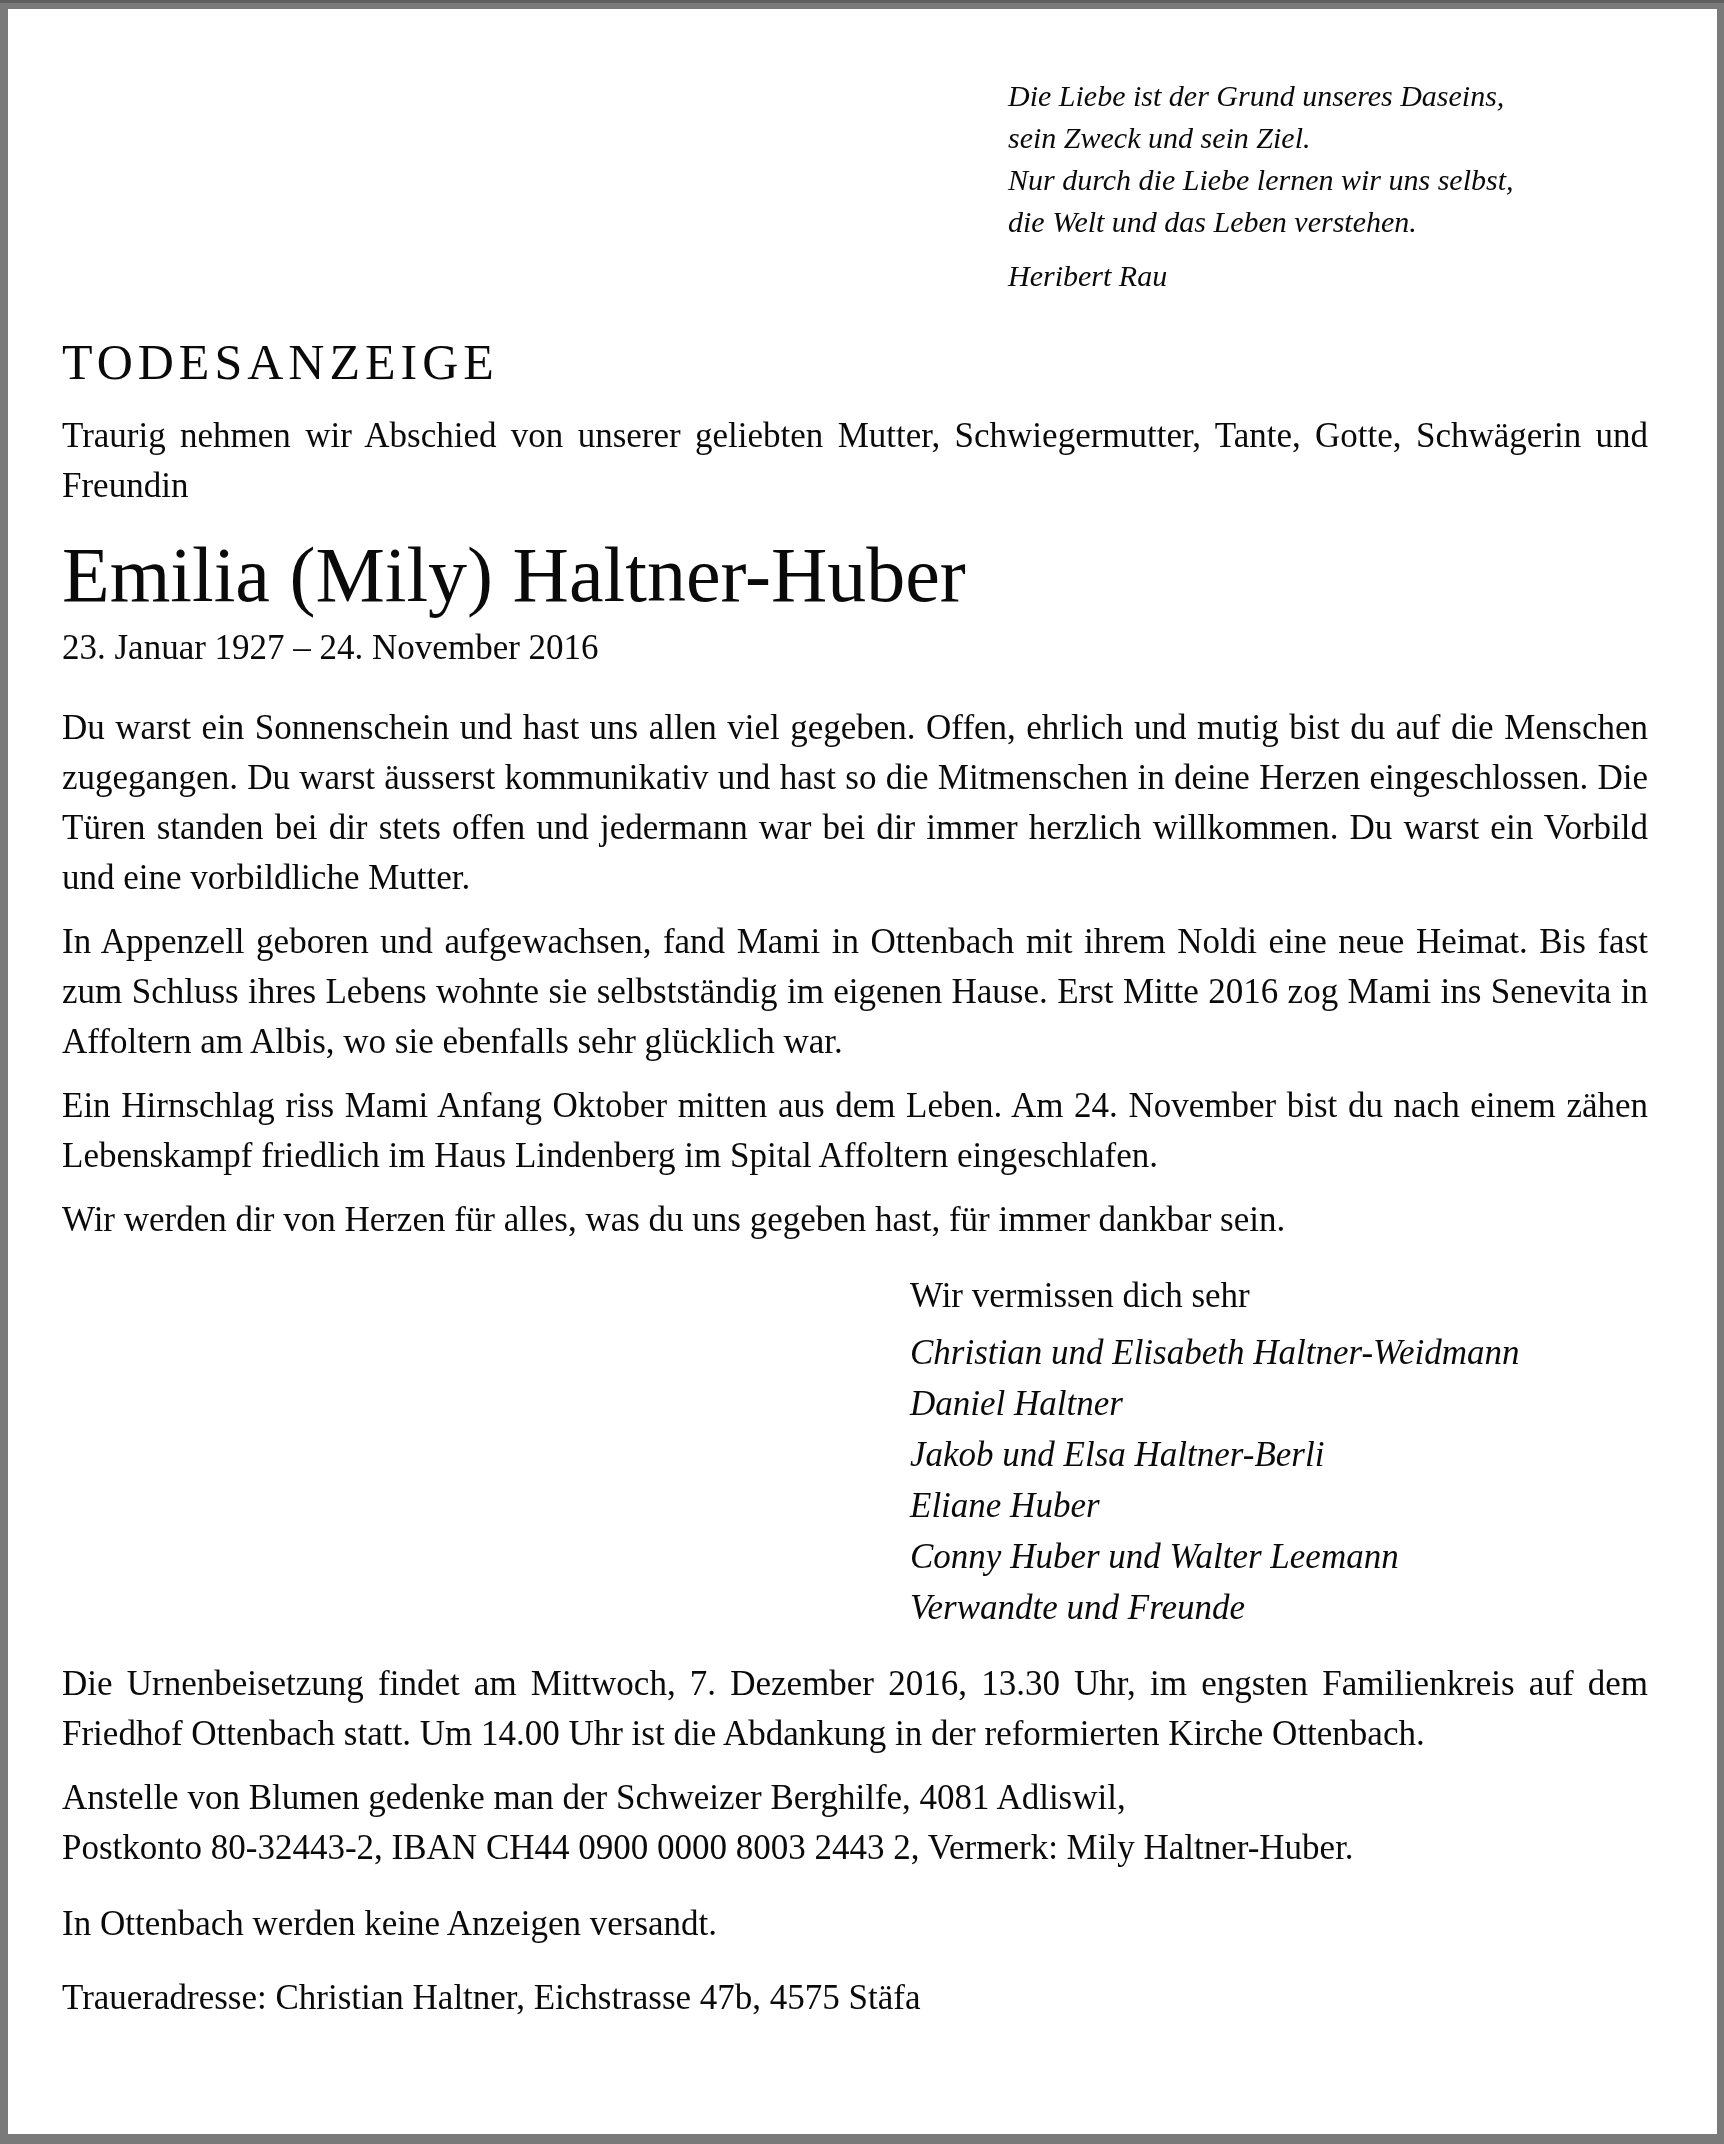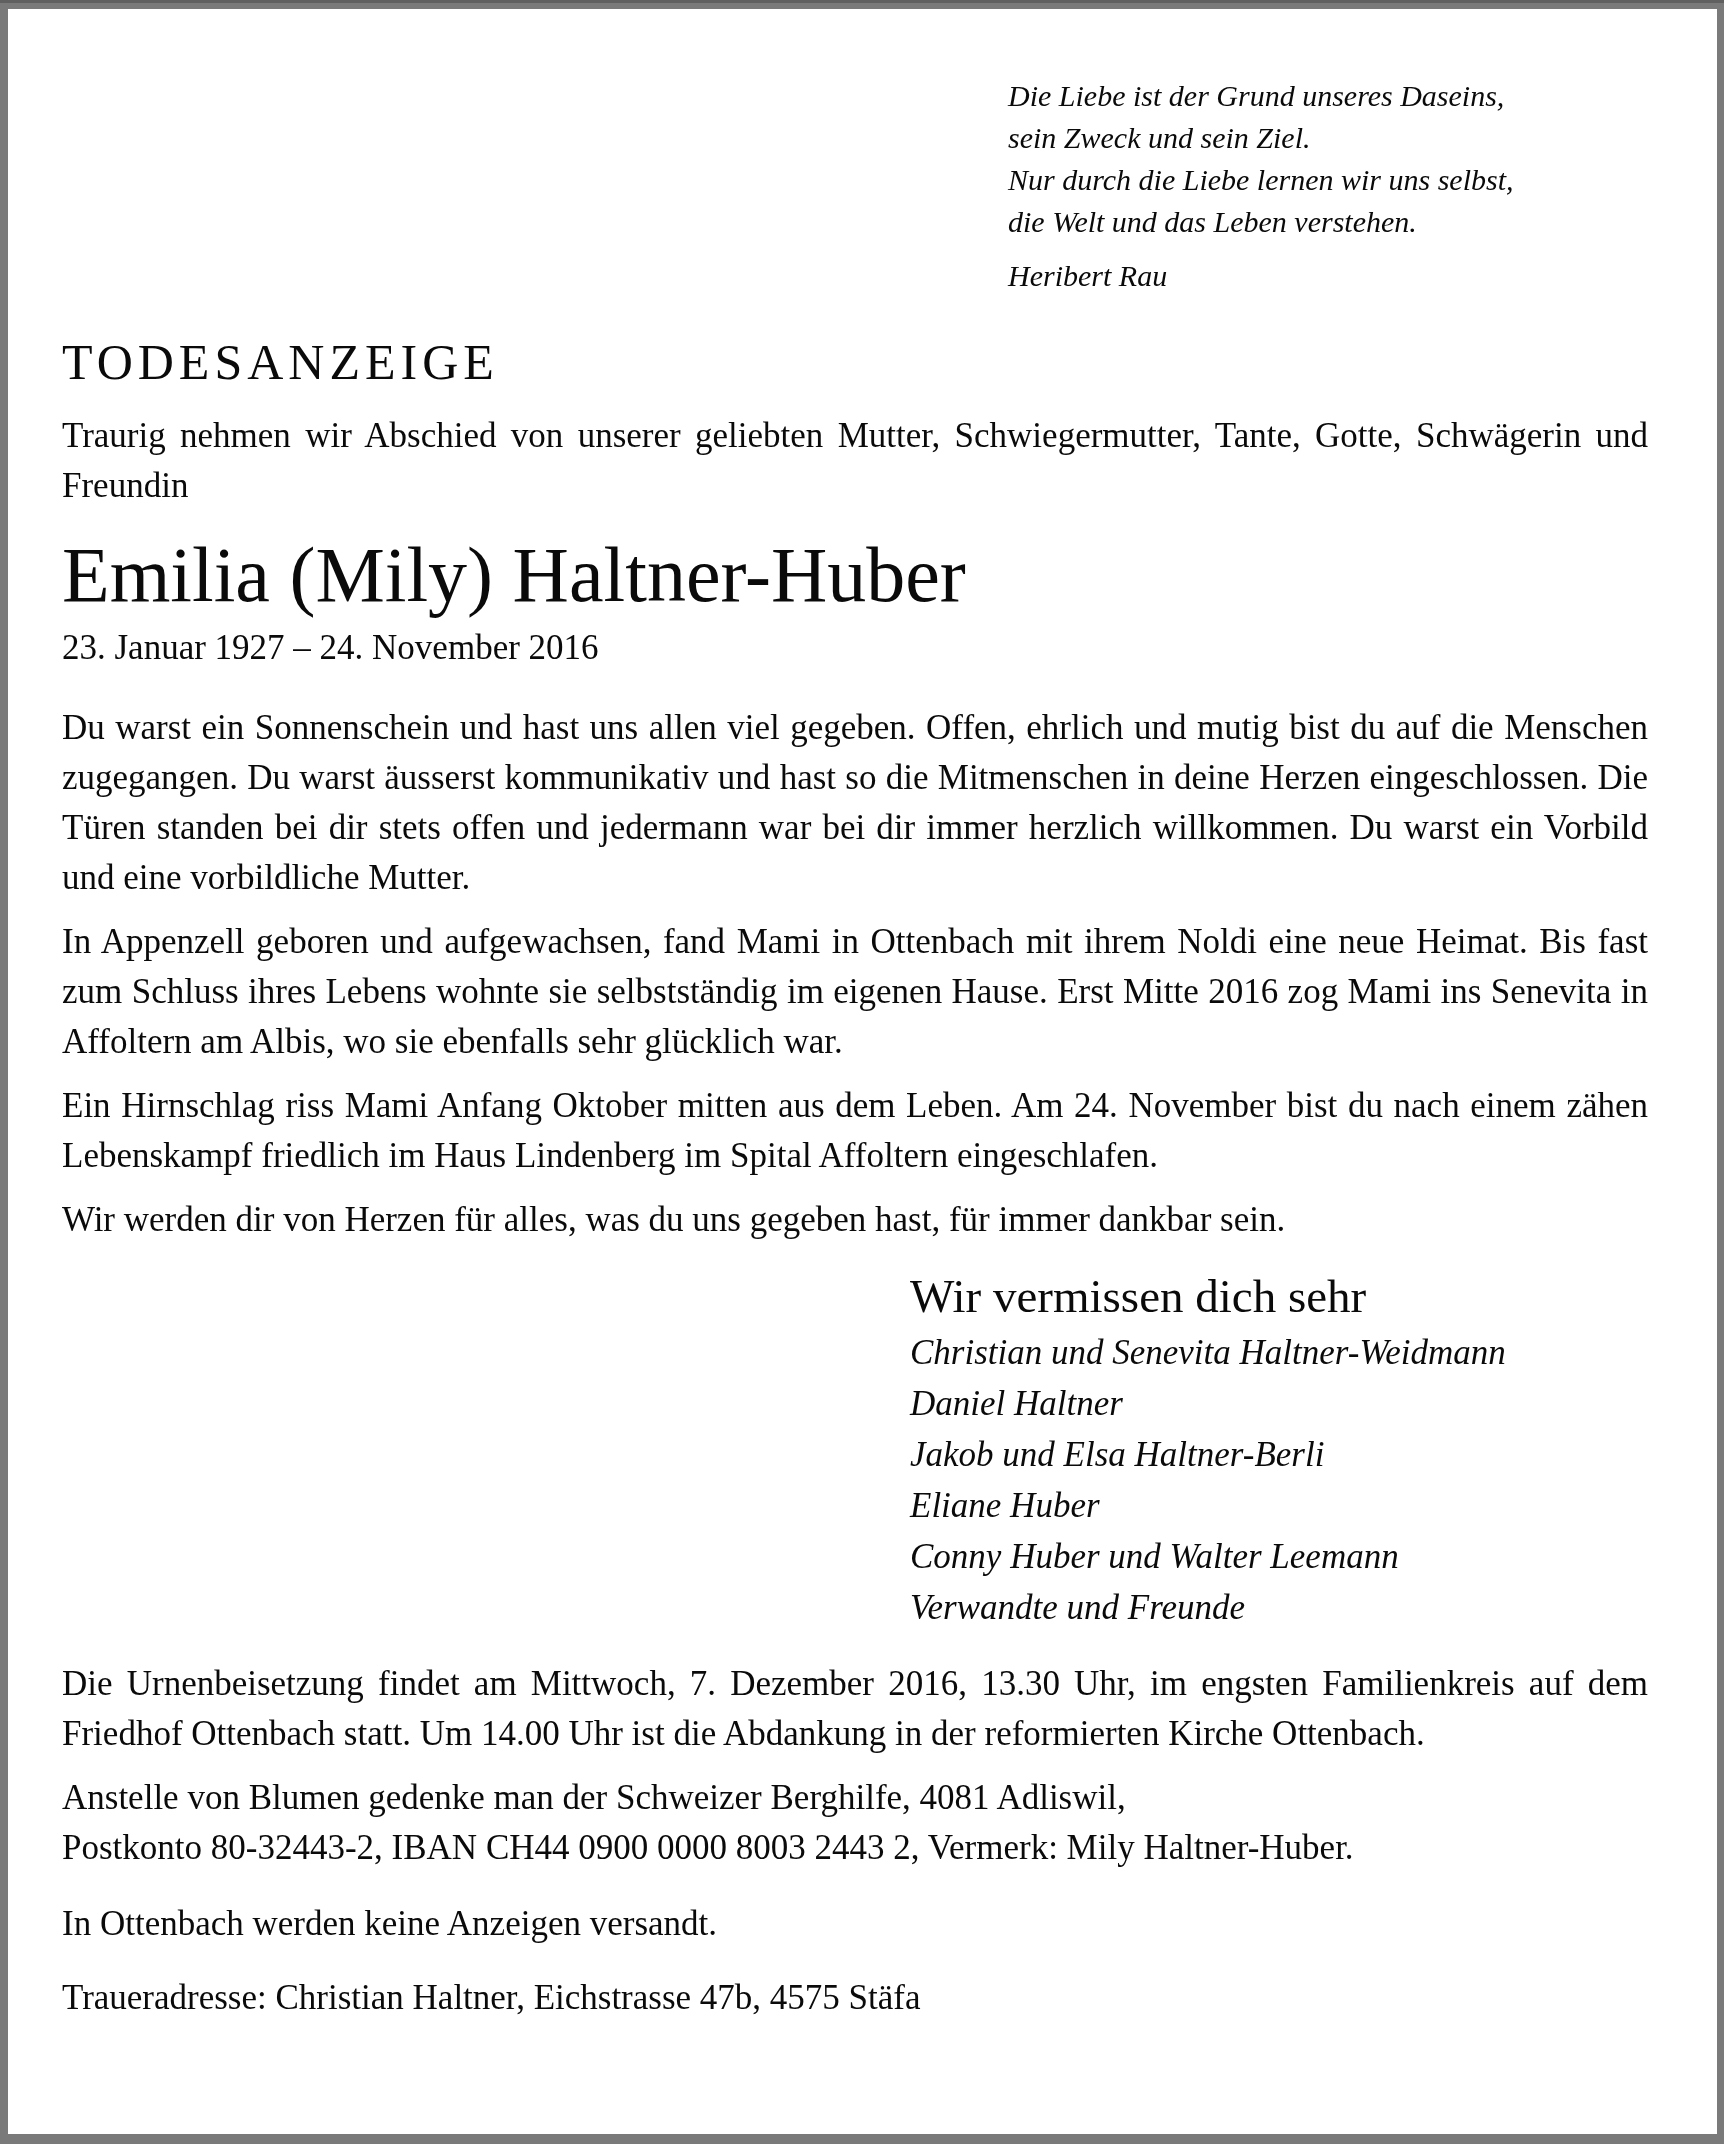--- a/index.html
+++ b/index.html
@@ -62,21 +62,21 @@
   .para {
     font-size: 35px;
     line-height: 50px;
     text-align: justify;
   }
   .para-gap { margin-top: 30px; }
   .para + .para { margin-top: 14px; }
   .closing-line {
     margin-top: 26px;
     margin-left: 848px;
-    font-size: 47px;
+    font-size: 35px;
     line-height: 50px;
   }
   .mourners {
     margin-top: 6px;
     margin-left: 848px;
     font-style: italic;
     font-size: 35px;
     line-height: 51px;
   }
   .funeral {
@@ -123,21 +123,21 @@
     <div class="life-dates">23. Januar 1927 – 24. November 2016</div>
 
     <div class="para para-gap">Du warst ein Sonnenschein und hast uns allen viel gegeben. Offen, ehrlich und mutig bist du auf die Menschen zugegangen. Du warst äusserst kommunikativ und hast so die Mitmenschen in deine Herzen eingeschlossen. Die Türen standen bei dir stets offen und jedermann war bei dir immer herzlich willkommen. Du warst ein Vorbild und eine vorbildliche Mutter.</div>
     <div class="para">In Appenzell geboren und aufgewachsen, fand Mami in Ottenbach mit ihrem Noldi eine neue Heimat. Bis fast zum Schluss ihres Lebens wohnte sie selbstständig im eigenen Hause. Erst Mitte 2016 zog Mami ins Senevita in Affoltern am Albis, wo sie ebenfalls sehr glücklich war.</div>
     <div class="para">Ein Hirnschlag riss Mami Anfang Oktober mitten aus dem Leben. Am 24. November bist du nach einem zähen Lebenskampf friedlich im Haus Lindenberg im Spital Affoltern eingeschlafen.</div>
     <div class="para">Wir werden dir von Herzen für alles, was du uns gegeben hast, für immer dankbar sein.</div>
 
     <div class="closing-line">Wir vermissen dich sehr</div>
 
     <div class="mourners">
-      <div>Christian und Senevita Haltner-Weidmann</div>
+      <div>Christian und Elisabeth Haltner-Weidmann</div>
       <div>Daniel Haltner</div>
       <div>Jakob und Elsa Haltner-Berli</div>
       <div>Eliane Huber</div>
       <div>Conny Huber und Walter Leemann</div>
       <div>Verwandte und Freunde</div>
     </div>
 
     <div class="para funeral">Die Urnenbeisetzung findet am Mittwoch, 7. Dezember 2016, 13.30 Uhr, im engsten Familienkreis auf dem Friedhof Ottenbach statt. Um 14.00 Uhr ist die Abdankung in der reformierten Kirche Ottenbach.</div>
 
     <div class="donation">

